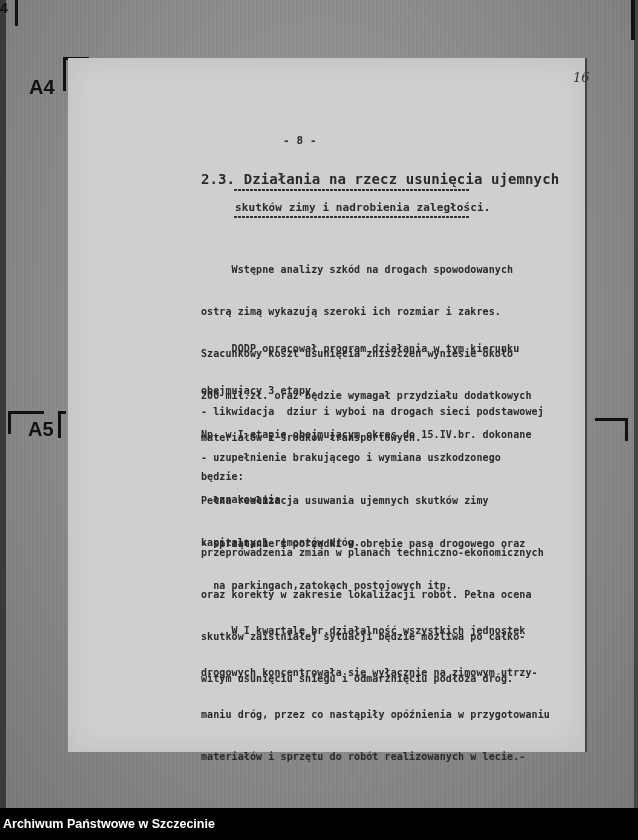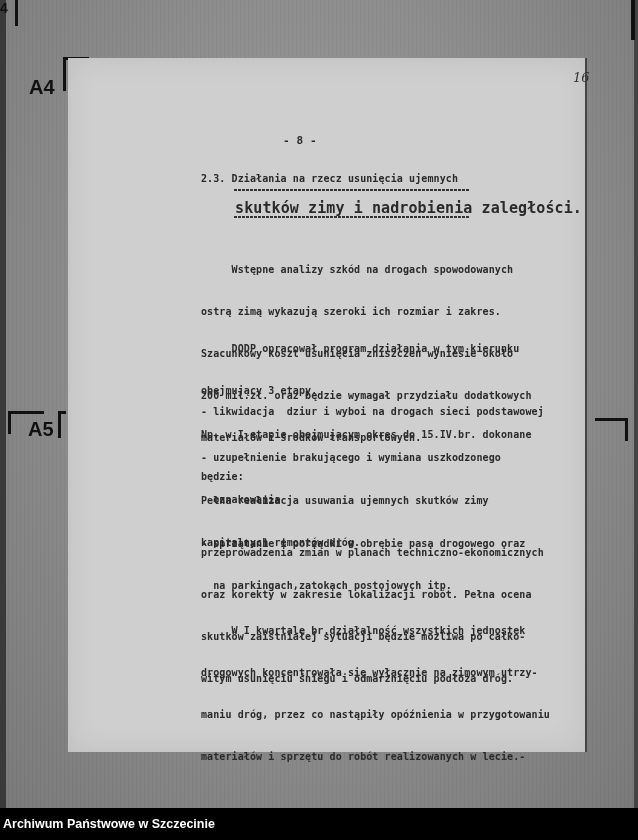--- a/index.html
+++ b/index.html
@@ -24,23 +24,23 @@
   .marker-right-top { position:absolute; left:595px; top:418px; width:33px; height:3px; background:#111; }
   .corner-top-left { position:absolute; left:0; top:0; font-family:"Liberation Sans",sans-serif; font-weight:bold; font-size:14px; color:#111; }
   .corner-top-left-bar { position:absolute; left:15px; top:0; width:3px; height:26px; background:#111; }
   .corner-top-right-bar { position:absolute; left:631px; top:0; width:4px; height:40px; background:#111; }
 
   .paper { position:absolute; left:68px; top:58px; width:517px; height:694px; background:#cfcfcf;
     box-shadow: inset 0 0 30px rgba(0,0,0,0.08); border-right:2px solid #444; }
   .folio { position:absolute; left:541px; top:70px; font-family:"DejaVu Serif", serif; font-style:italic; font-size:13px; color:#333;margin-left:32px; }
   .text { position:absolute; color:#2a2a2a; font-size:10px; line-height:14px; white-space:pre; font-weight:bold; letter-spacing:0.1px; }
   .pagenum { left:283px; top:134px; font-size:11px; }
-  .heading { left:201px; top:172px; font-size:10px; }
+  .heading { left:201px; top:172px; font-size:14px; }
   .heading-u1 { position:absolute; left:234px; top:189px; width:236px; height:2px; background:repeating-linear-gradient(90deg,#333 0 3px,transparent 3px 4px); }
-  .heading2 { left:235px; top:201px; font-size:15px; }
+  .heading2 { left:235px; top:201px; font-size:11px; }
   .heading-u2 { position:absolute; left:234px; top:216px; width:236px; height:2px; background:repeating-linear-gradient(90deg,#333 0 3px,transparent 3px 4px); }
   .p1 { left:201px; top:235px; }
   .p2 { left:201px; top:314px; }
   .b1 { left:201px; top:377px; }
   .p3 { left:201px; top:466px; }
   .p4 { left:201px; top:518px; }
   .p5 { left:201px; top:596px; }
 
   .footer { position:absolute; left:0; top:808px; width:638px; height:32px; background:#000; }
   .footer-label { position:absolute; left:3px; top:817px; color:#fff; font-family:"Liberation Sans", sans-serif; font-size:12.5px; font-weight:bold; }

